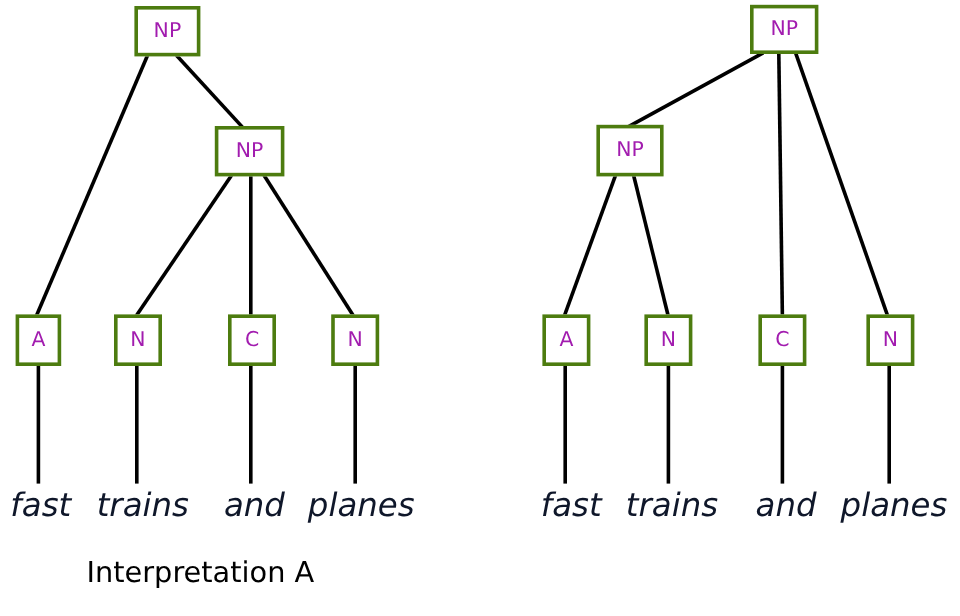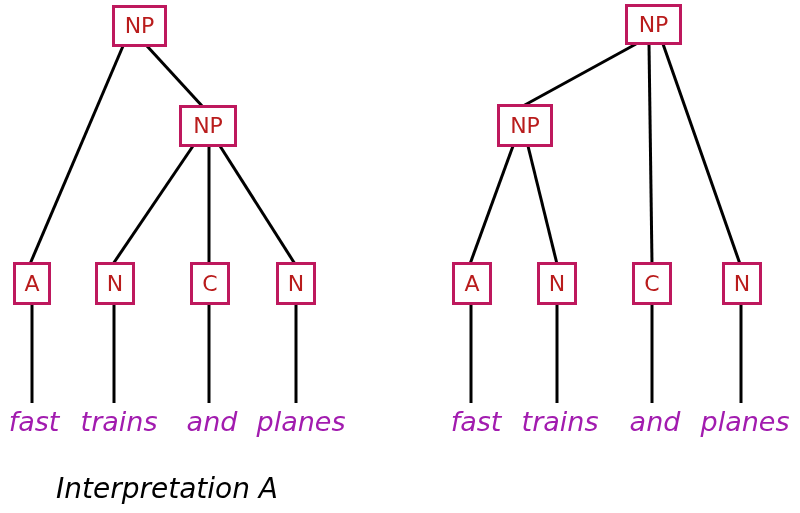--- a/index.html
+++ b/index.html
@@ -27,50 +27,49 @@
   .edges line {
     stroke: #000000;
     stroke-width: 3;
     stroke-linecap: butt;
   }
   .node {
     position: absolute;
     z-index: 2;
     box-sizing: border-box;
     background: #ffffff;
-    border: 3px solid #be185d;
+    border: 3px solid #4d7c0f;
     display: flex;
     align-items: center;
     justify-content: center;
-    font-size: 22px;
+    font-size: 17px;
     line-height: 1;
-    color: #b91c1c;
+    color: #a21caf;
   }
   .word {
     position: absolute;
     z-index: 2;
     top: 408px;
     transform: translateX(-50%);
     font-style: italic;
     font-size: 27px;
     line-height: 1;
     white-space: nowrap;
-    color: #a21caf;
+    color: #0f172a;
     text-align: right;
   }
   .caption {
     position: absolute;
     z-index: 2;
-    top: 475px;
+    top: 465px;
     transform: translateX(-50%);
-    font-size: 28px;
+    font-size: 24px;
     line-height: 1;
     white-space: nowrap;
     color: #000000;
-    font-style: italic;
   }
 </style>
 </head>
 <body>
 
 <div class="canvas">
 
   <svg class="edges" viewBox="0 0 800 513" xmlns="http://www.w3.org/2000/svg">
 
     <line x1="123" y1="46" x2="30" y2="264"></line>

